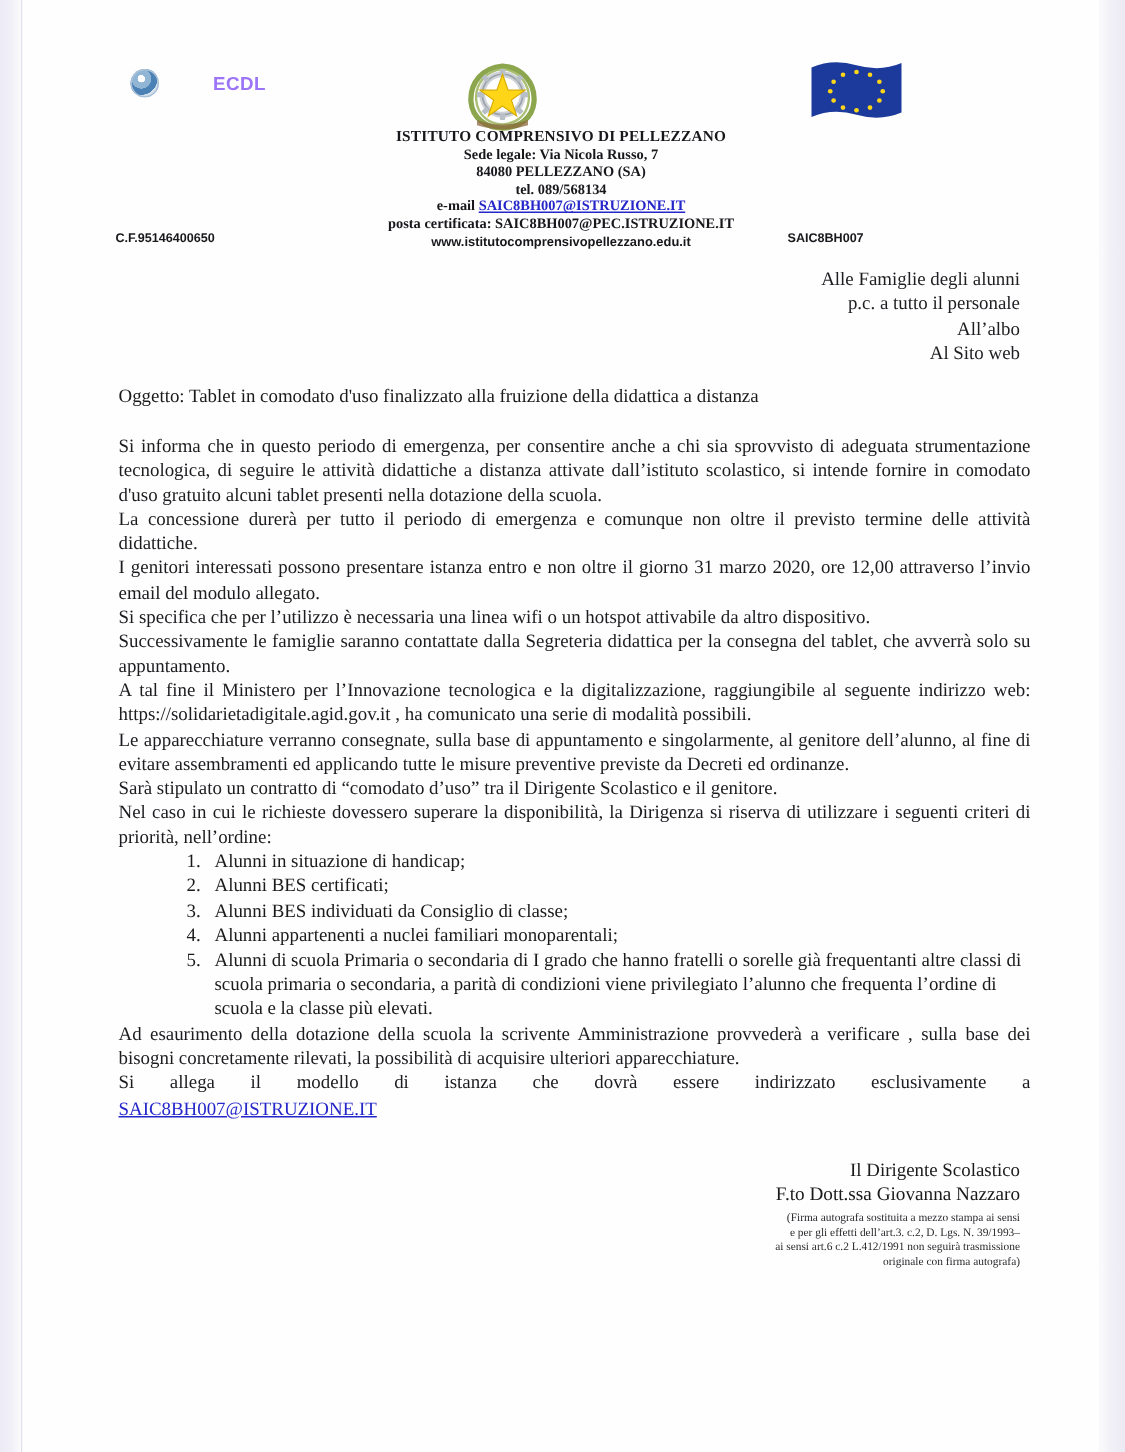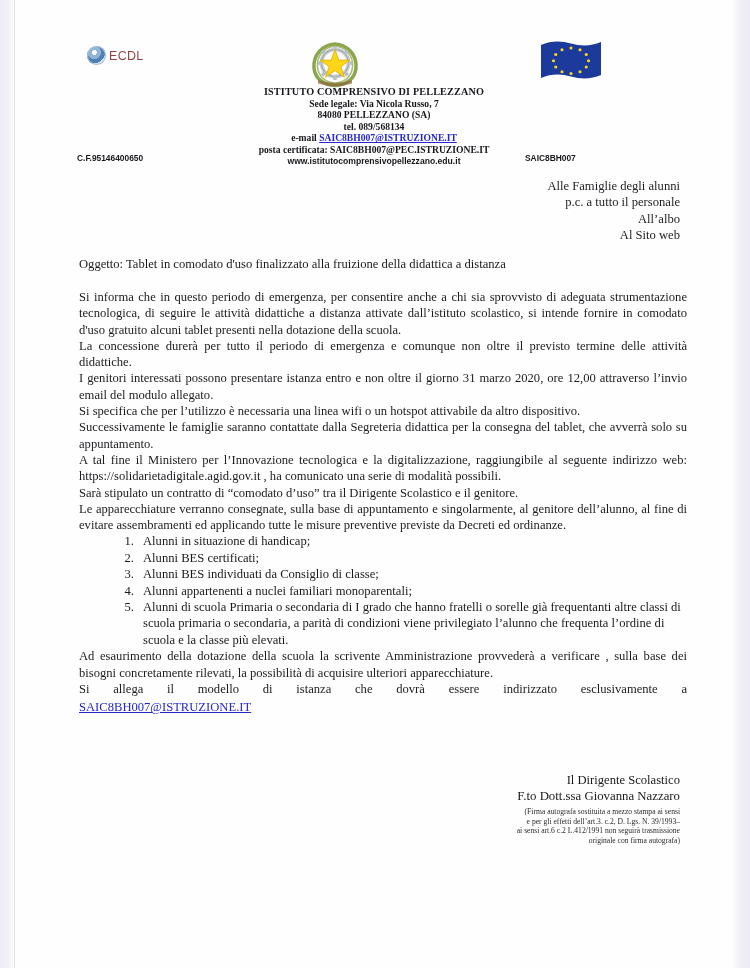--- a/index.html
+++ b/index.html
@@ -65,24 +65,25 @@
     opacity: .85;
   }
   .ecdl-mark {
     width: 19px; height: 19px;
     border-radius: 50%;
     background: radial-gradient(circle at 38% 34%, #ffffff 0 14%, #7fa9cf 15% 38%, #2c6ca8 39% 62%, #cfdeea 63% 78%, #88add0 79% 100%);
     box-shadow: 0 0 0 1px #9db7d2 inset;
   }
   .ecdl-word {
     font-family: "Liberation Sans", sans-serif;
-    font-weight: 400;
+    font-weight: 700;
     font-size: 12.5px;
     letter-spacing: .3px;
-    color: #7f1d1d;
+    color: #8b5cf6;
+    margin-left: 33px;
   }
   .emblem {
     position: absolute;
     left: 292px;
     top: 36px;
     width: 56px;
     height: 54px;
   }
   .euflag {
     position: absolute;
@@ -302,22 +303,23 @@
   <div class="body-wrap">
 
     <div class="subject">Oggetto: Tablet in comodato d'uso finalizzato  alla fruizione della didattica a distanza</div>
 
     <p class="para lead">Si informa che in questo periodo di emergenza, per consentire anche a chi sia sprovvisto di adeguata strumentazione tecnologica, di seguire le attività didattiche a distanza attivate dall’istituto scolastico, si intende fornire in comodato d'uso gratuito alcuni tablet presenti nella dotazione della scuola.</p>
     <p class="para">La concessione durerà per tutto il periodo di emergenza e comunque non oltre il previsto termine delle attività didattiche.</p>
     <p class="para">I genitori interessati possono presentare istanza entro e non oltre il giorno 31 marzo 2020, ore 12,00 attraverso l’invio email del modulo allegato.</p>
     <p class="para">Si specifica che per l’utilizzo è necessaria una linea wifi o un hotspot attivabile da altro dispositivo.</p>
     <p class="para">Successivamente le famiglie saranno contattate dalla Segreteria didattica per la consegna del tablet, che avverrà solo su appuntamento.</p>
     <p class="para">A tal fine il Ministero per l’Innovazione tecnologica e la digitalizzazione, raggiungibile al seguente indirizzo web: https://solidarietadigitale.agid.gov.it , ha comunicato una serie di modalità possibili.</p>
+    <p class="para">Le apparecchiature verranno consegnate, sulla base di appuntamento e singolarmente, al genitore dell’alunno, al fine di evitare assembramenti ed applicando tutte le misure preventive previste da Decreti ed ordinanze.</p>
     <p class="para"> Sarà stipulato un contratto di “comodato d’uso” tra il Dirigente Scolastico e il genitore.</p>
-    <p class="para">Le apparecchiature verranno consegnate, sulla base di appuntamento e singolarmente, al genitore dell’alunno, al fine di evitare assembramenti ed applicando tutte le misure preventive previste da Decreti ed ordinanze.</p>
+    <p class="para">Nel caso in cui le richieste dovessero superare la disponibilità, la Dirigenza si riserva di utilizzare i seguenti criteri di priorità, nell’ordine:</p>
 
     <ol class="criteria">
       <li>Alunni in situazione di handicap;</li>
       <li>Alunni BES certificati;</li>
       <li>Alunni BES individuati da Consiglio di classe;</li>
       <li>Alunni appartenenti a nuclei familiari monoparentali;</li>
       <li>Alunni di scuola Primaria o secondaria di I grado che hanno fratelli o sorelle già frequentanti altre classi di scuola primaria o secondaria, a parità di condizioni viene privilegiato l’alunno che frequenta l’ordine di scuola e la classe più elevati.</li>
     </ol>
 
     <p class="para">Ad esaurimento della dotazione della scuola la scrivente Amministrazione provvederà a verificare , sulla base dei bisogni concretamente rilevati, la possibilità di acquisire ulteriori apparecchiature.</p>

